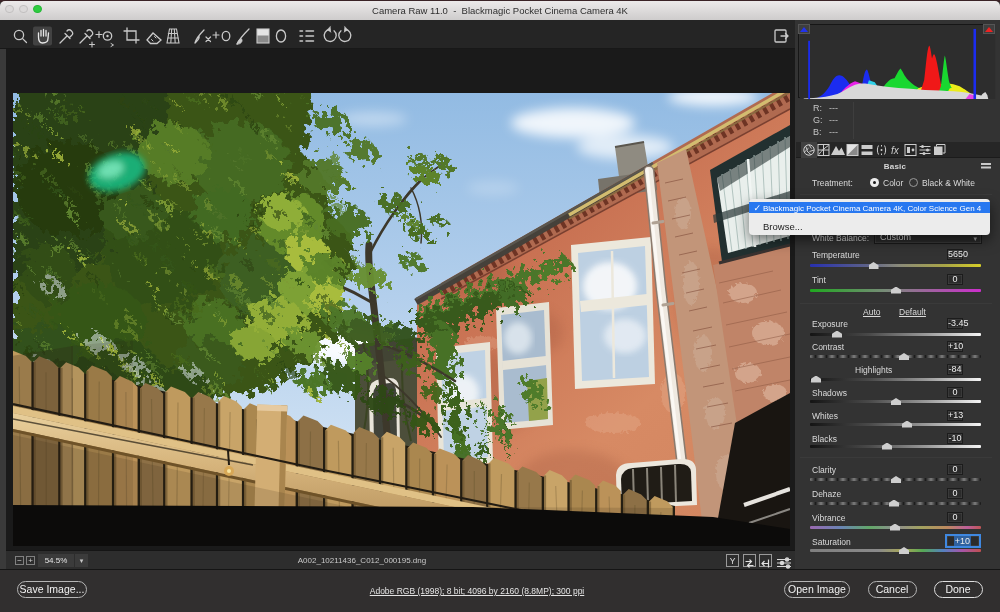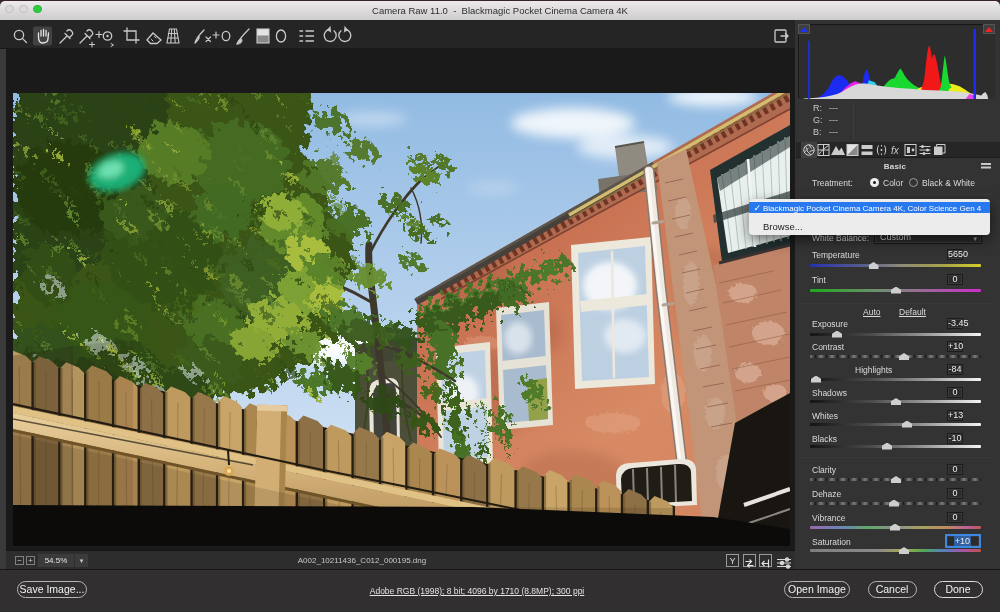--- a/index.html
+++ b/index.html
@@ -754,21 +754,21 @@
   <div class="abs" style="left:777px;top:554.5px;width:15px;height:12px;"><svg width="15" height="12" viewBox="0 0 15 12">
 <g stroke="#d8d8d8" stroke-width="1.2" fill="none">
 <path d="M0,2.5 h14 M0,6 h14 M0,9.5 h14"></path>
 <circle cx="10" cy="2.5" r="1.6" fill="#d8d8d8"></circle>
           <circle cx="5" cy="6" r="1.6" fill="#d8d8d8"></circle>
           <circle cx="11" cy="9.5" r="1.6" fill="#d8d8d8"></circle>
 </g>
 </svg></div>
 
   <div class="btn" style="left:17px;top:580.5px;width:70px;">Save Image...</div>
-  <div class="abs" style="left:277px;top:586px;width:400px;text-align:center;font-size:8.5px;color:#e4e4e4;"><span style="text-decoration:underline;">Adobe RGB (1998); 8 bit; 4096 by 1710 (8.8MP); 300 ppi</span></div>
+  <div class="abs" style="left:277px;top:586px;width:400px;text-align:center;font-size:8.5px;color:#e4e4e4;"><span style="text-decoration:underline;">Adobe RGB (1998); 8 bit; 4096 by 2160 (8.8MP); 300 ppi</span></div>
   <div class="btn" style="left:784px;top:581px;width:66px;">Open Image</div>
   <div class="btn" style="left:867.5px;top:581px;width:49px;">Cancel</div>
   <div class="btn" style="left:933.5px;top:581px;width:49px;border-color:#dedede;">Done</div>
 
   <div class="abs" style="left:798px;top:24px;width:197px;height:74px;border:1px solid #161616;"><svg width="197" height="74" viewBox="0 0 198 75">
 <rect width="198" height="75" fill="#2d2d2d"></rect>
 <path d="M14,75 C22,73 26,68 30,62 C33,56 36,51 40,51 C44,51 48,56 52,62 C56,68 60,72 66,74 L66,75 Z" fill="#1b2cf0"></path>
 <path d="M58,75 L63,62 C65,50 66,46 68,45 C69,46 70,50 72,58 L76,68 L78,75 Z" fill="#1b2cf0"></path>
 <path d="M36,75 C43,66 50,59 56,57 L64,60 L66,75 Z" fill="#e822e8"></path>
 <path d="M64,75 L70,56 L76,58 L80,64 L82,75 Z" fill="#2fd0e8"></path>

